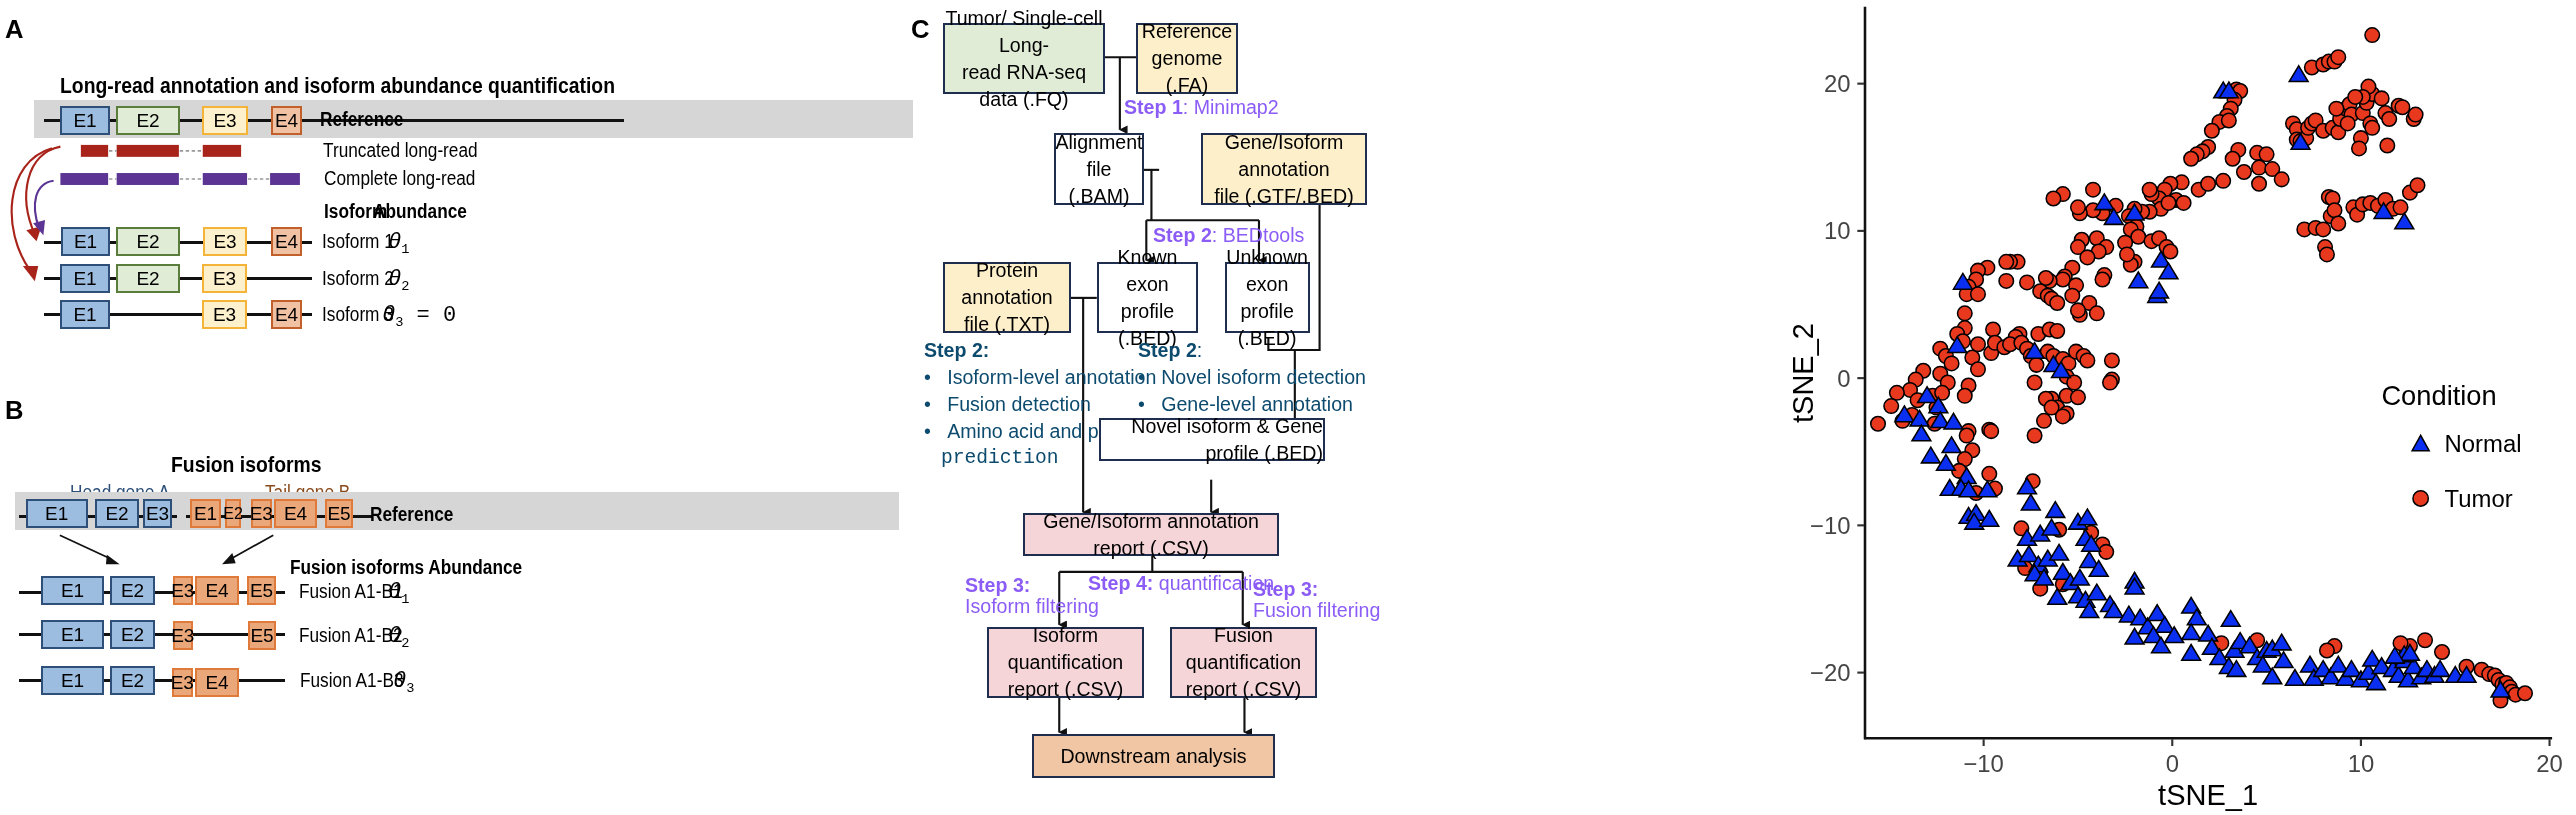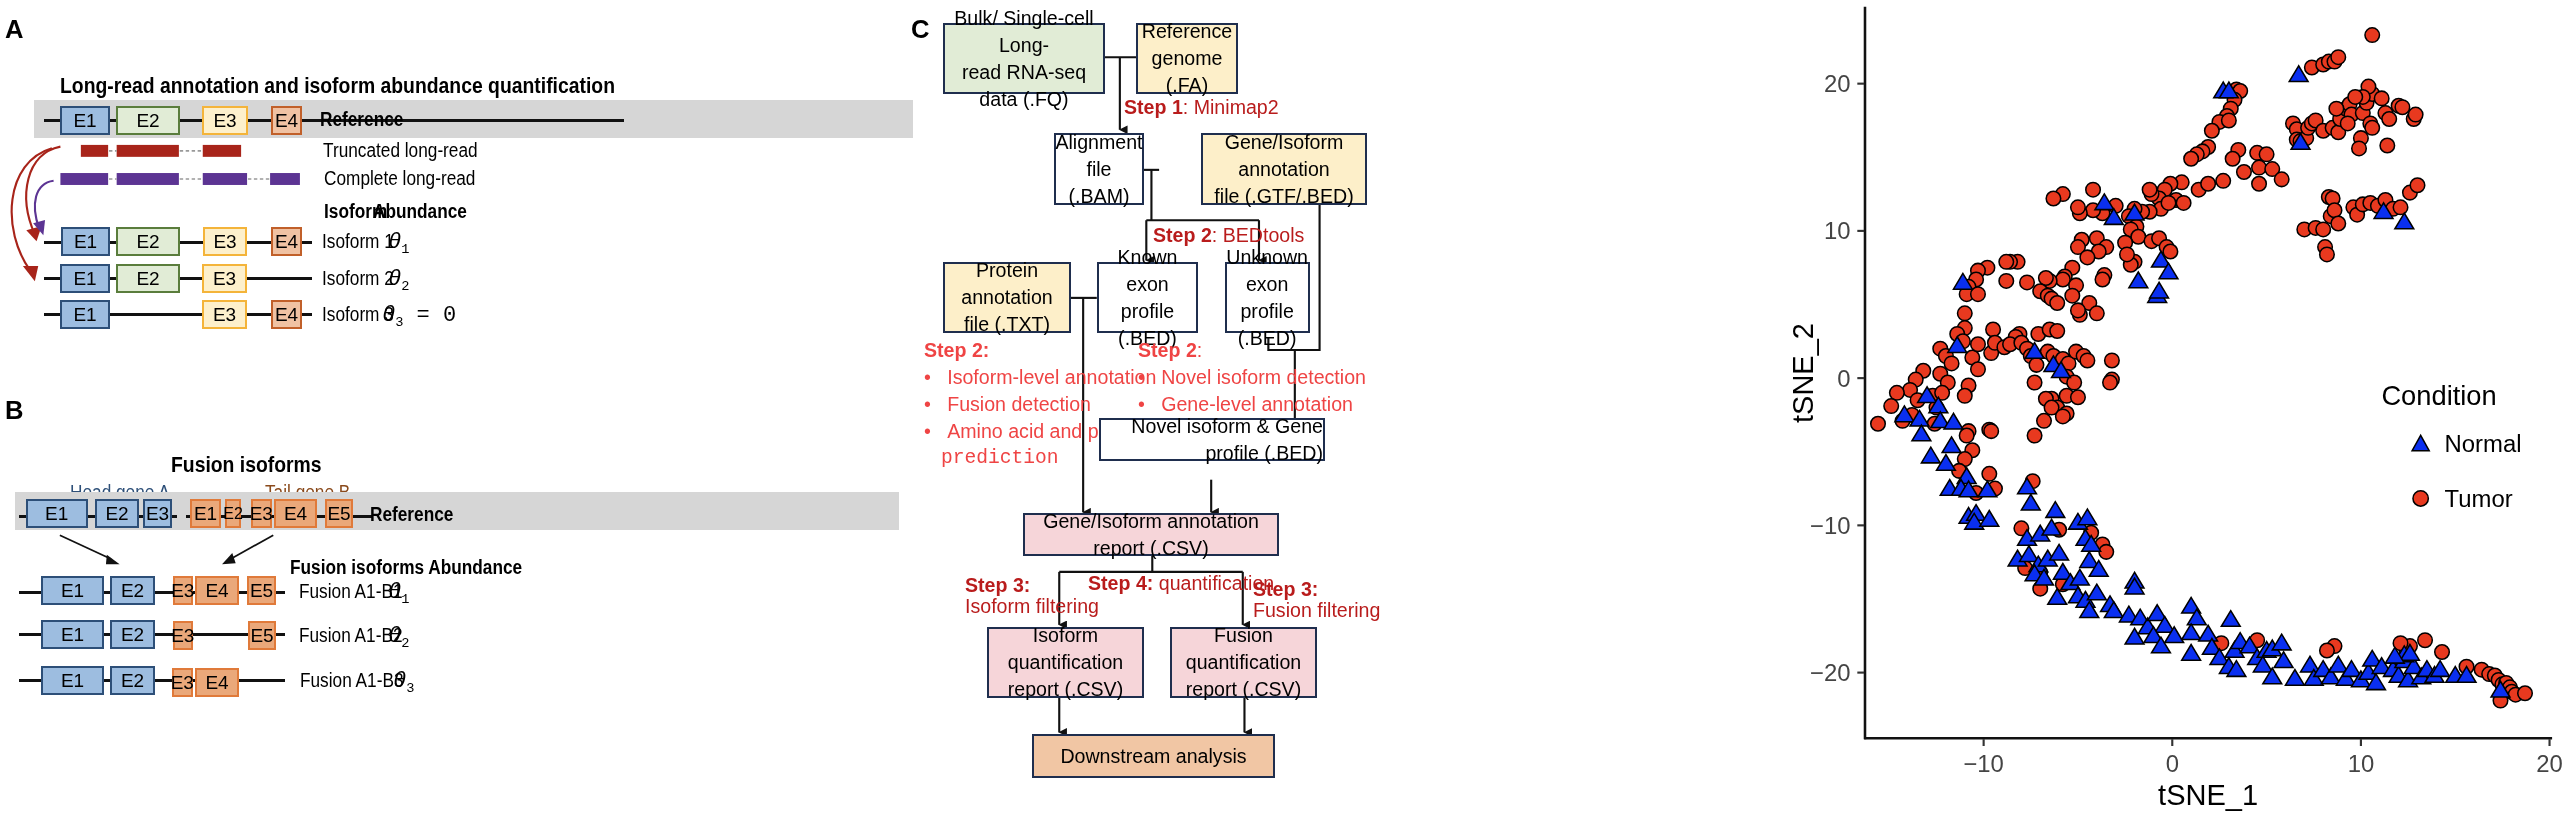--- a/index.html
+++ b/index.html
@@ -15,23 +15,23 @@
   .e-orange{background:#f0c2a3;border-color:#c1602a;}
   .e-fus{background:#eaa87a;border-color:#e07a3a;}
   .line{position:absolute;height:2.6px;background:#111;}
   .refband{position:absolute;background:#d6d6d6;}
   .box{position:absolute;box-sizing:border-box;border:2.6px solid #1f2e4e;display:flex;align-items:center;justify-content:center;text-align:center;font-size:19.6px;line-height:27px;}
   .bx-green{background:#e1ecd6;}
   .bx-yellow{background:#fdefc9;}
   .bx-white{background:#fff;}
   .bx-pink{background:#f6d5d9;}
   .bx-peach{background:#f1c6a4;}
-  .step{position:absolute;color:#b91c1c;font-size:19.6px;white-space:nowrap;}
+  .step{position:absolute;color:#8b5cf6;font-size:19.6px;white-space:nowrap;}
   .step b{font-weight:bold;}
-  .bullets{position:absolute;color:#ef4444;font-size:19.6px;line-height:27px;}
+  .bullets{position:absolute;color:#0c4a6e;font-size:19.6px;line-height:27px;}
   .bullets div{white-space:nowrap;}
   svg{position:absolute;left:0;top:0;}
   .theta{font-family:Liberation Mono, monospace;font-style:italic;font-size:22px;position:absolute;white-space:nowrap;}
   .theta sub{font-size:13.7px;font-style:normal;}
 </style>
 </head>
 <body>
 
 <div class="panel-label" style="left:5.1px;top:15.4px;">A</div>
 <div class="title" style="left:60px;top:73px;font-size:22px;">Long-read annotation and isoform abundance quantification</div>
@@ -175,21 +175,21 @@
     <line x1="1241" y1="670" x2="1456" y2="670"></line>
     <line x1="1241" y1="670" x2="1241" y2="732" marker-end="url(#ah)"></line>
     <line x1="1456" y1="670" x2="1456" y2="732" marker-end="url(#ah)"></line>
     <line x1="1241" y1="816" x2="1241" y2="858" marker-end="url(#ah)"></line>
     <line x1="1458" y1="816" x2="1458" y2="858" marker-end="url(#ah)"></line>
   </g>
 </svg>
 
 <div class="box bx-green" style="left:943px;top:23px;width:162px;height:71px;">
   <div>
-      <div>Bulk/ Single-cell Long-</div>
+      <div>Tumor/ Single-cell Long-</div>
       <div>read RNA-seq data (.FQ)</div>
     </div>
 </div>
 <div class="box bx-yellow" style="left:1136px;top:23px;width:102px;height:71px;">
   <div>
       <div>Reference</div>
       <div>genome (.FA)</div>
     </div>
 </div>
 <div class="step" style="left:1124px;top:96px;"><b>Step 1</b><span>: Minimap2</span></div>

